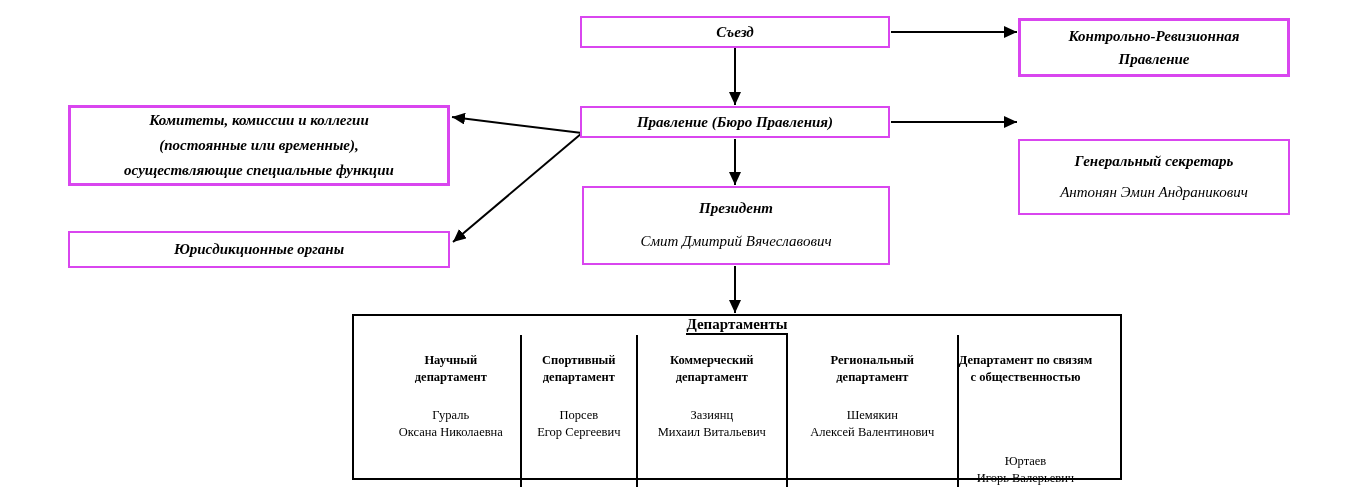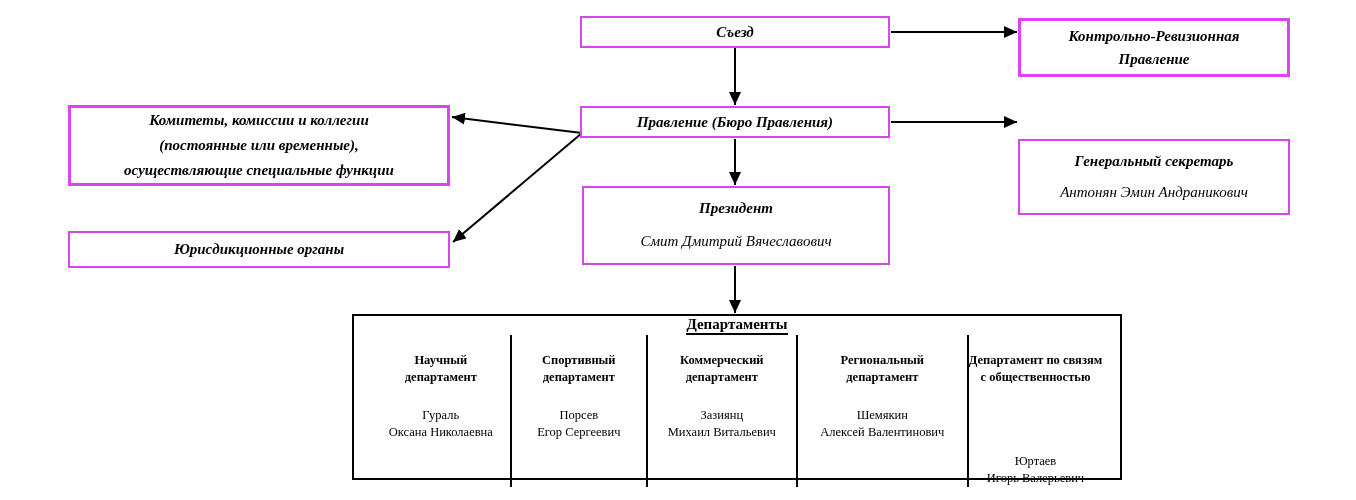--- a/index.html
+++ b/index.html
@@ -102,21 +102,21 @@
     font-size: 12.5px;
     line-height: 1.35;
   }
   .dept-cell .dept-person {
     font-weight: normal;
     font-size: 12.5px;
     line-height: 1.35;
     margin-top: 21px;
   }
   .c1 { width: 140px; }
-  .c2 { width: 136px; }
+  .c2 { width: 116px; }
   .c3 { width: 150px; }
   .c4 { width: 171px; }
   .c5 { flex: 1; gap: 46px; }
 </style>
 </head>
 <body>
 
 <div id="canvas">
 
   <svg id="connectors" viewBox="0 0 1356 500" xmlns="http://www.w3.org/2000/svg">

